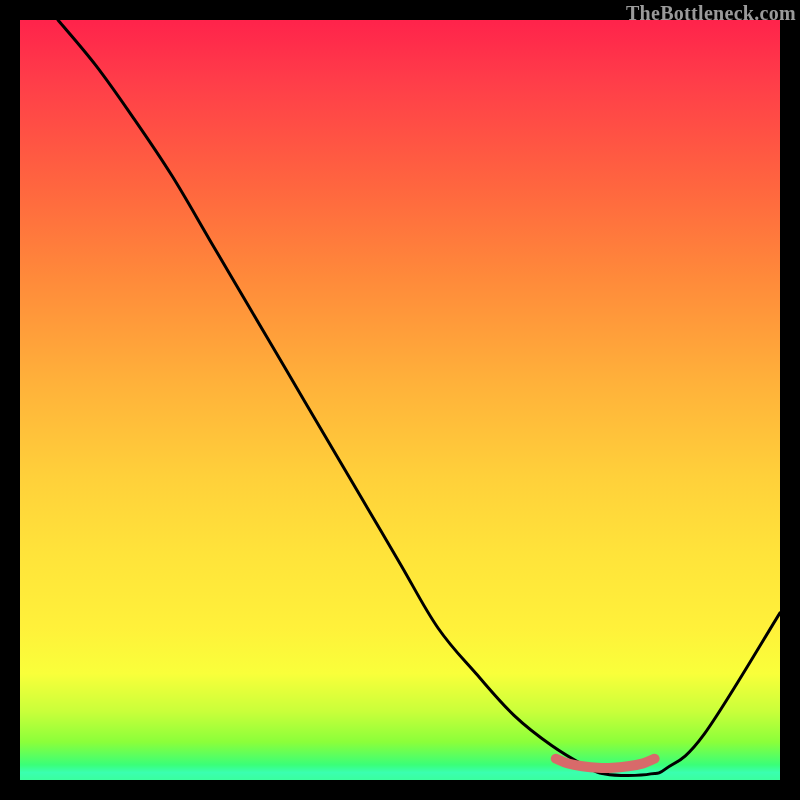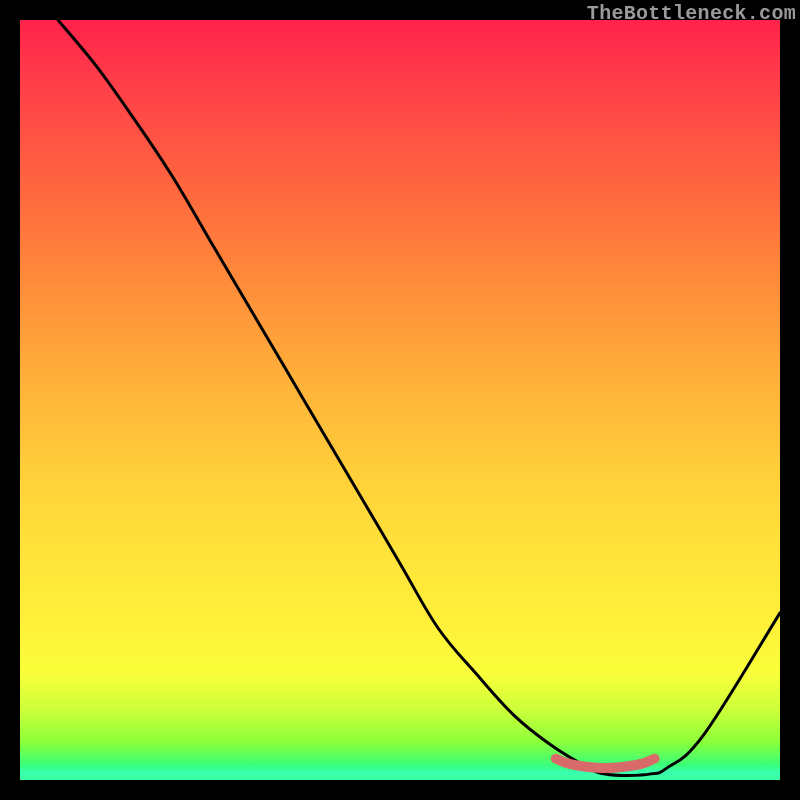--- a/index.html
+++ b/index.html
@@ -50,21 +50,21 @@
   svg.curve {
     position: absolute;
     left: 0; top: 0;
     width: 760px; height: 760px;
     display: block;
   }
   .watermark {
     position: absolute;
     top: 2px;
     right: 4px;
-    font-family: Liberation Mono, monospace;
+    font-family: Liberation Serif, serif;
     font-size: 20px;
     font-weight: 600;
     color: #9a9a9a;
     letter-spacing: 0.3px;
     user-select: none;
   }
 </style>
 </head>
 <body>
 

